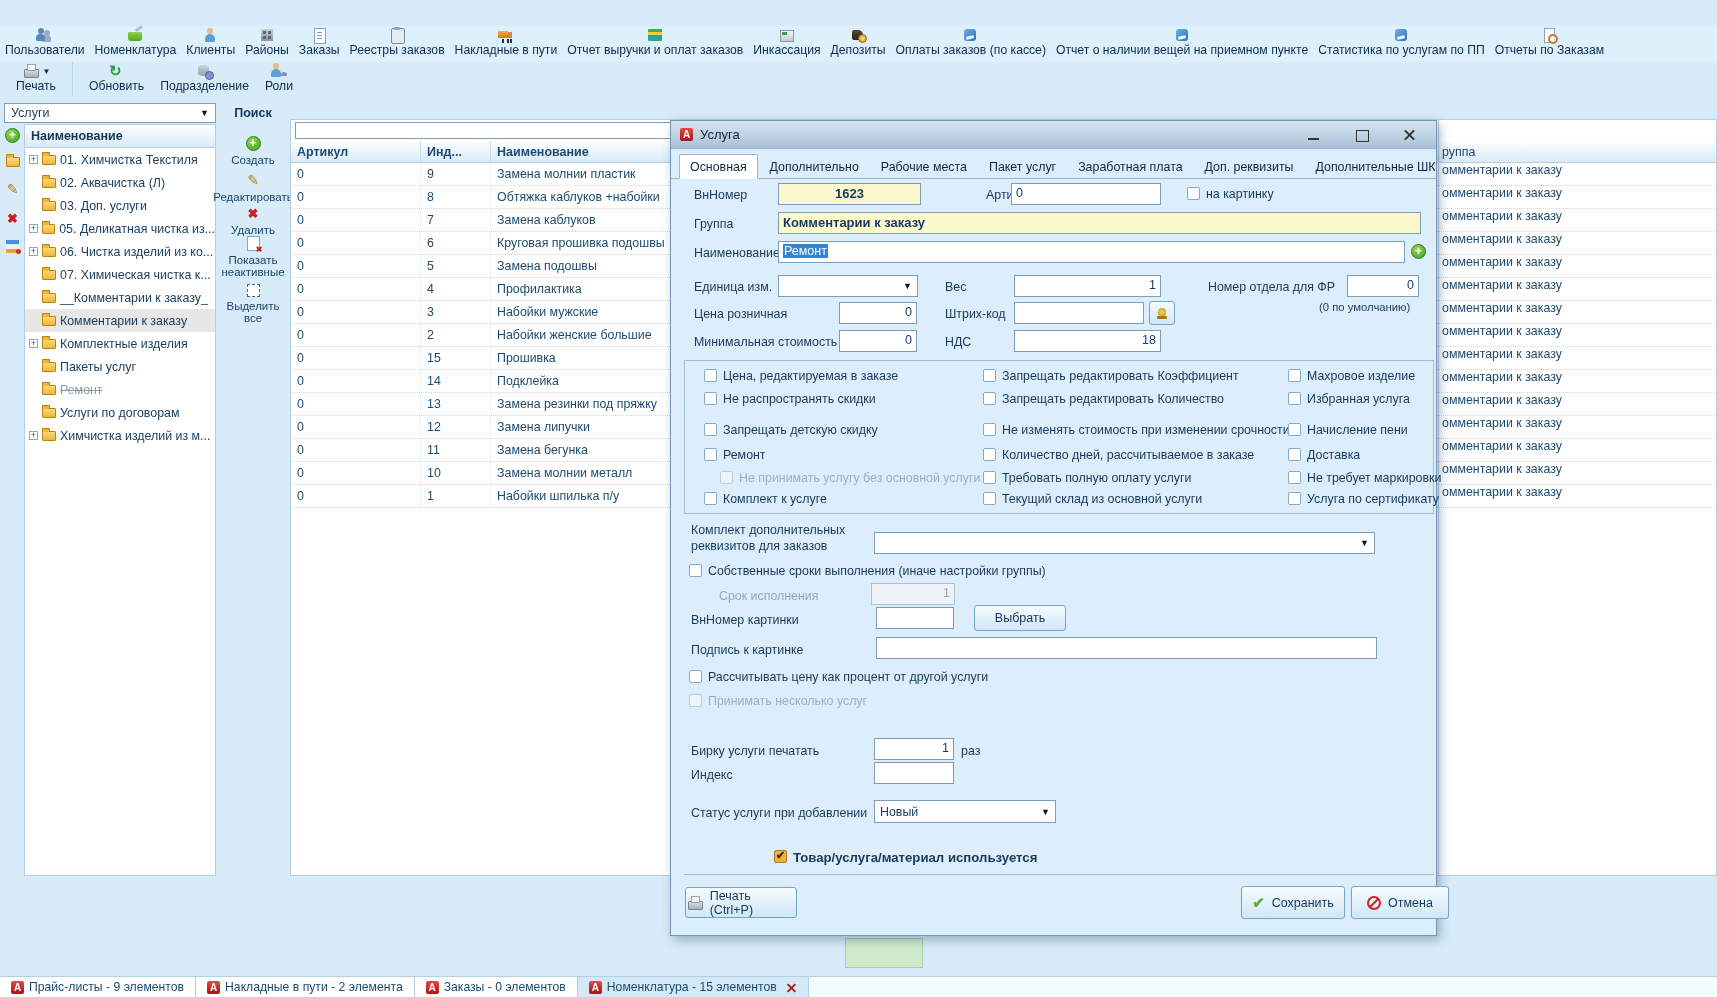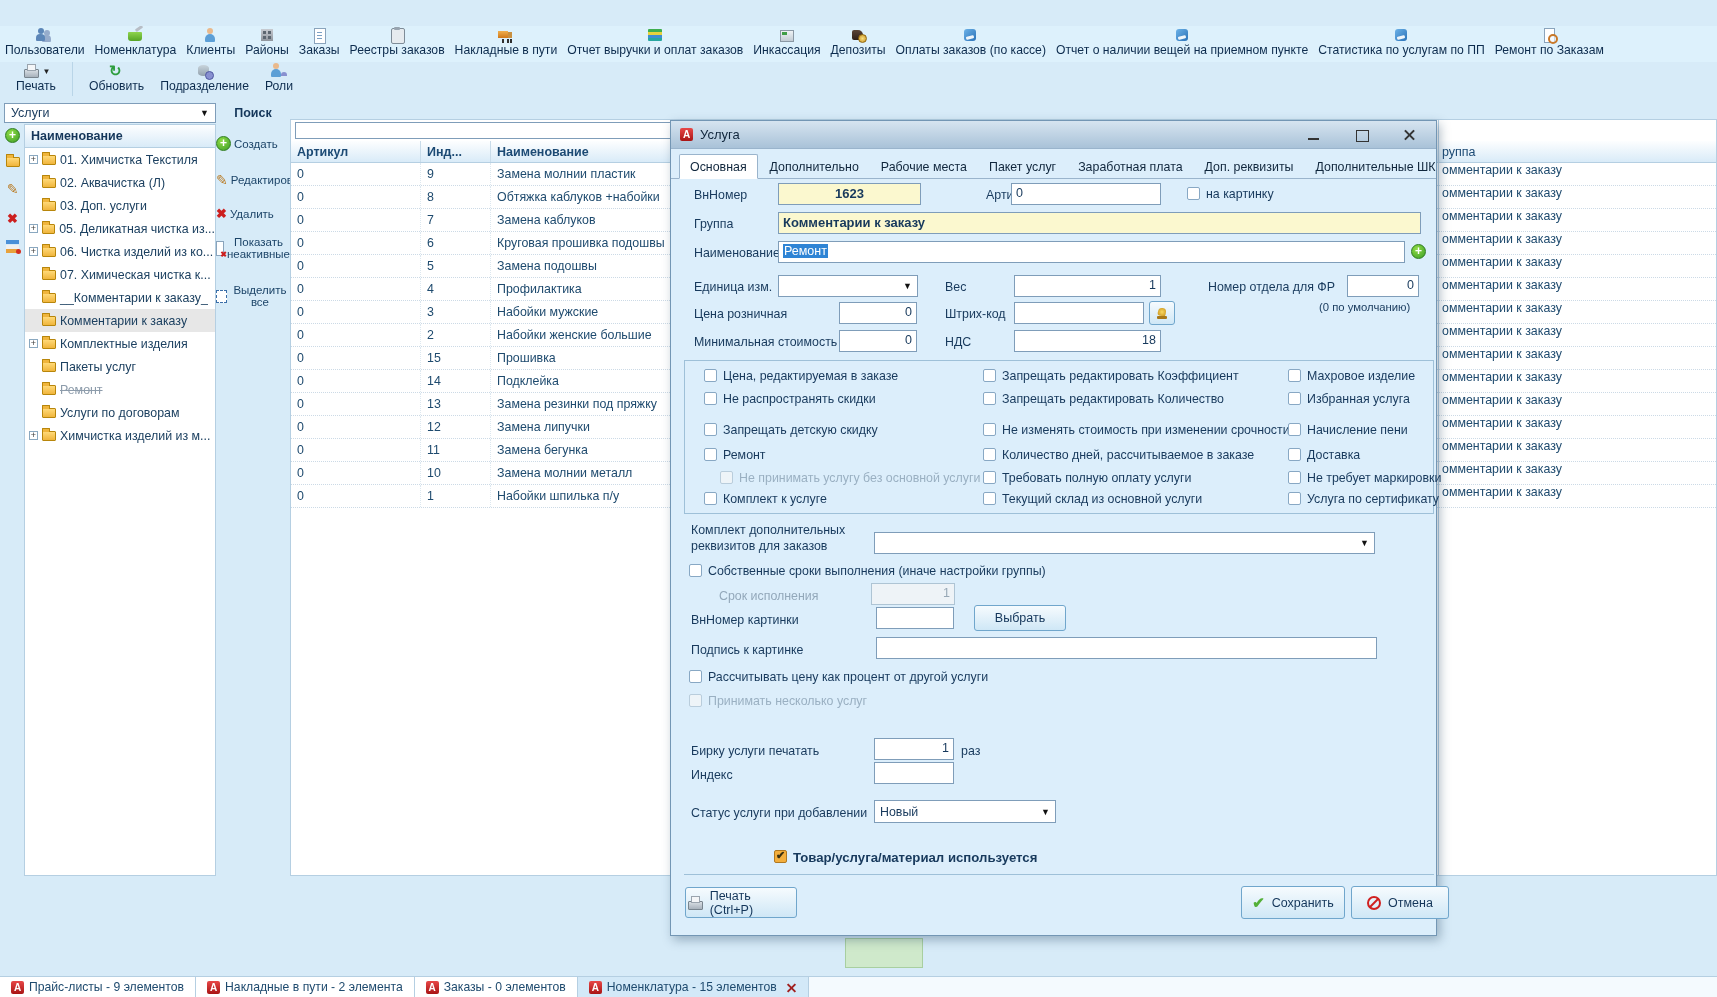--- a/index.html
+++ b/index.html
@@ -85,21 +85,21 @@
   .trowI { height:23px; display:flex; align-items:center; padding-left:4px; gap:4px; font-size:12.4px; color:#1c4060; white-space:nowrap;text-align:center; }
   .trowI .expbox { width:9px; height:9px; border:1px solid #8aa8c0; background:#fff; font-size:9px; line-height:7px;
     text-align:center; color:#444; visibility:hidden; flex:none; }
   .trowI .expbox::before { content:"+"; }
   .trowI.expandable .expbox { visibility:visible; }
   .trowI.selected { background:#e7e7e7; }
   .trowI.inactive .tlabel { color:#8d9cab; text-decoration:line-through; }
 
   
   .actions { position:absolute; left:216px; top:124px; width:74px; bottom:121px; }
-  .act { position:absolute; left:0; width:74px; display:flex; flex-direction:row; align-items:center; gap:3px;
+  .act { position:absolute; left:0; width:74px; display:flex; flex-direction:column; align-items:center; gap:3px;
     font-size:11.5px; color:#1c4468; text-align:center; }
   .docx-icon { position:relative; width:13px; height:15px; background:#fff; border:1px solid #8aa4bc; }
   .docx-icon::after { content:"\2716"; position:absolute; right:-4px; bottom:-4px; font-size:8px; color:#cc1f1f; font-weight:bold; }
   .dash-box { width:13px; height:13px; border:1px dashed #3a6ea8; background:#fff; }
 
   
   .table { position:absolute; left:290px; top:119px; width:1149px; bottom:121px; background:#fff; border:1px solid #b5cfe2; }
   .tfilter { position:absolute; top:2px; left:4px; right:4px; height:17px; border:1px solid #7f9db9; background:#fff; font:inherit; padding:0 4px; }
   .thead { position:absolute; top:21px; left:0; right:0; height:22px; display:flex;
     background:linear-gradient(#fdfeff,#d9ebf8); border-bottom:1px solid #b5cfe2; font-weight:bold; color:#1c4a74; font-size:12.5px; }
@@ -230,21 +230,21 @@
     <div class="titem">
         <span class="ticon i-pay"></span>
         <span>Отчет о наличии вещей на приемном пункте</span>
       </div>
     <div class="titem">
         <span class="ticon i-pay"></span>
         <span>Статистика по услугам по ПП</span>
       </div>
     <div class="titem">
         <span class="ticon i-lens"></span>
-        <span>Ремонт по Заказам</span>
+        <span>Отчеты по Заказам</span>
       </div>
   </div>
 
   <div class="toolbar2">
     <div class="titem2">
       <div class="t2row">
           <span class="ticon i-print"></span>
           <span class="caret-down">▼</span>
         </div>
       <span>Печать</span>

